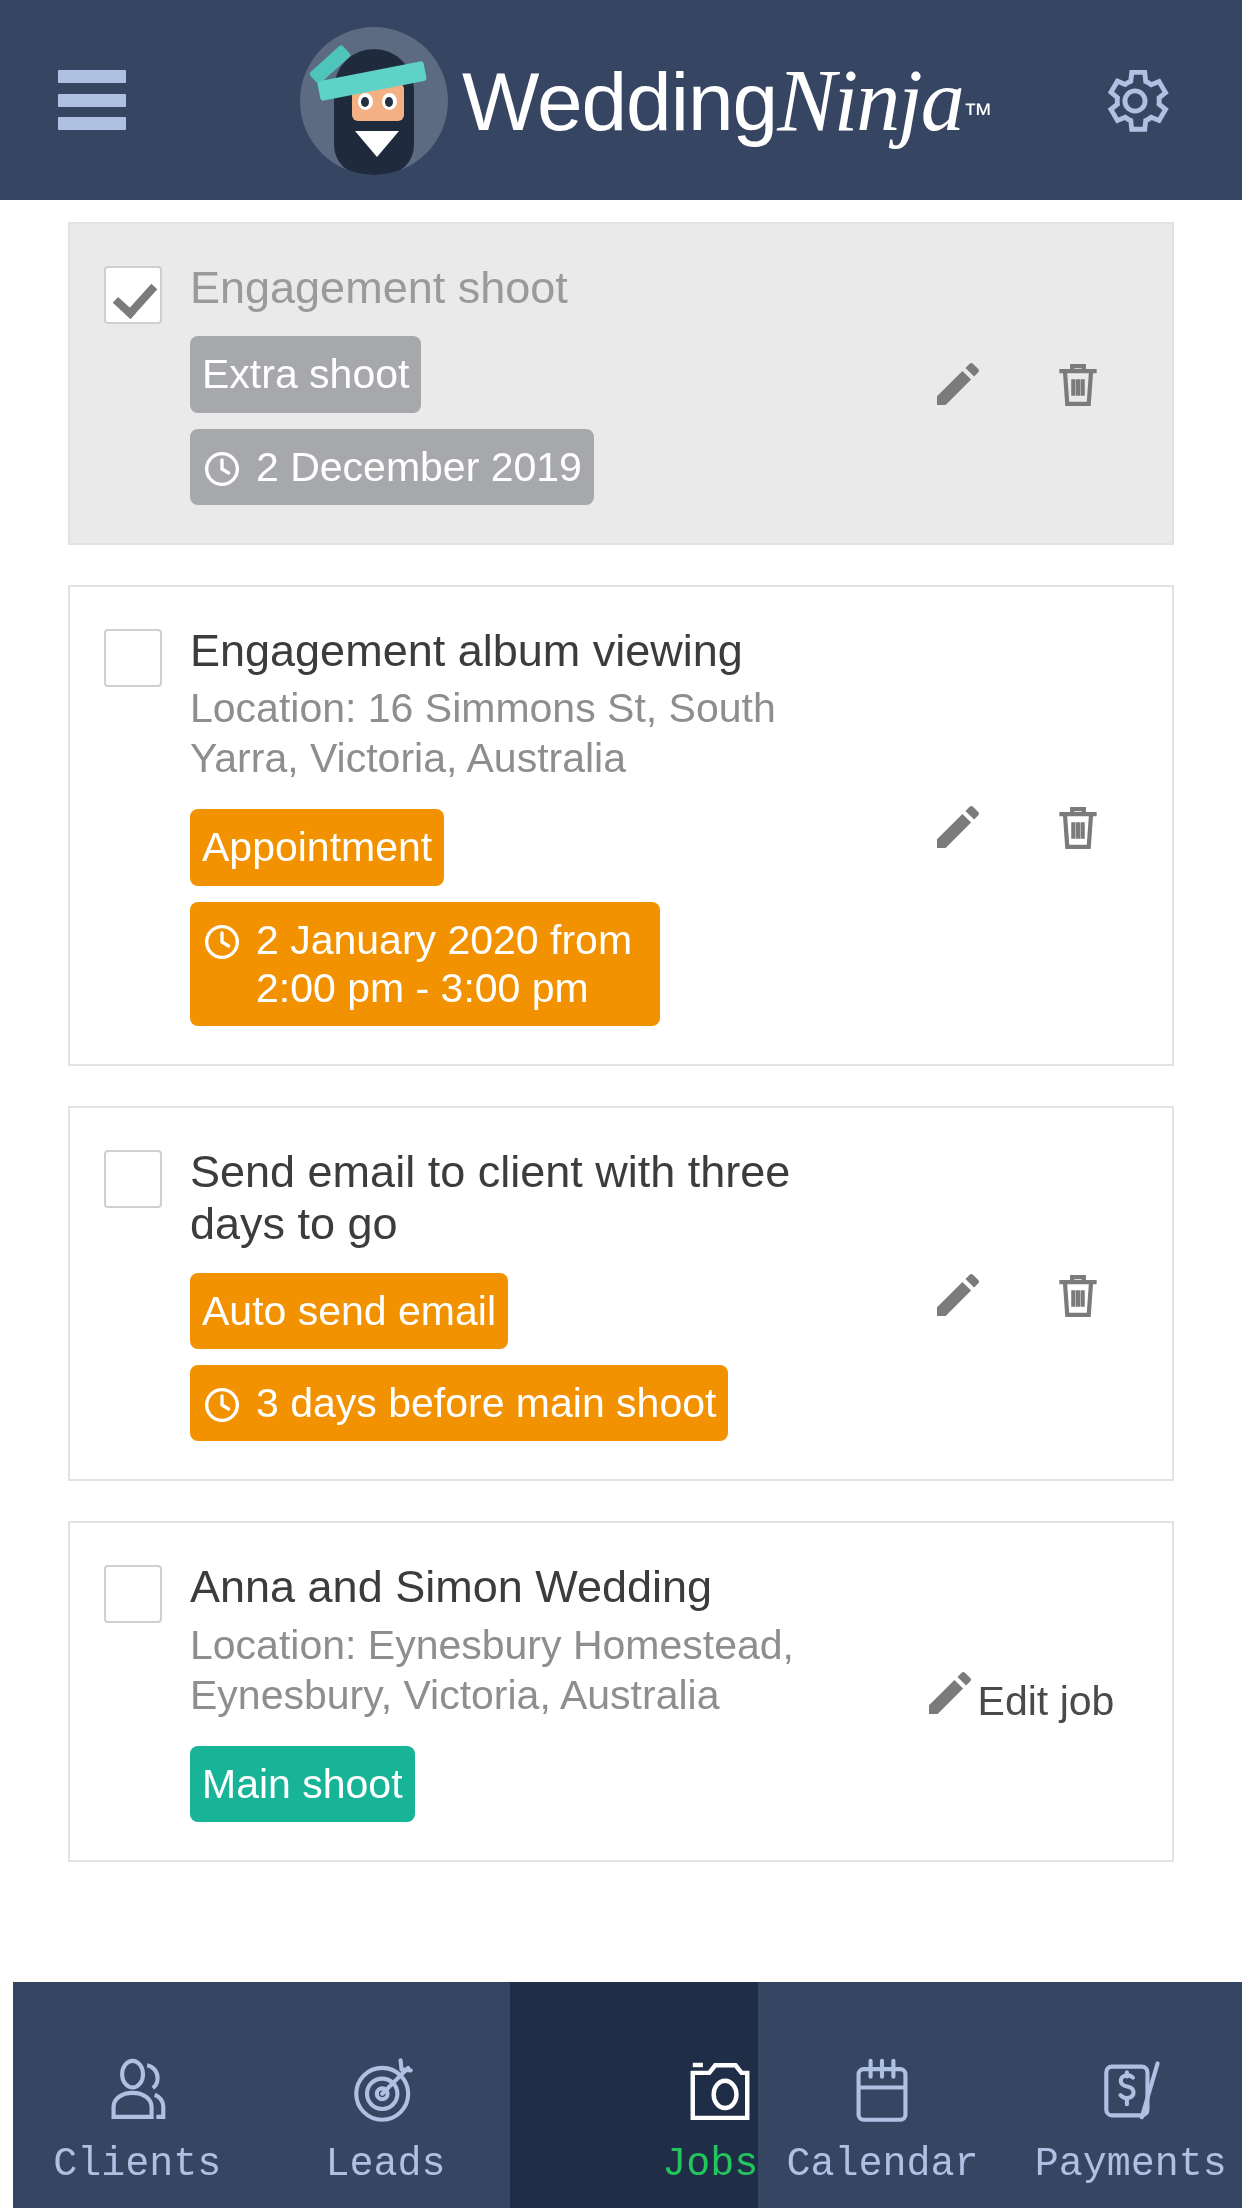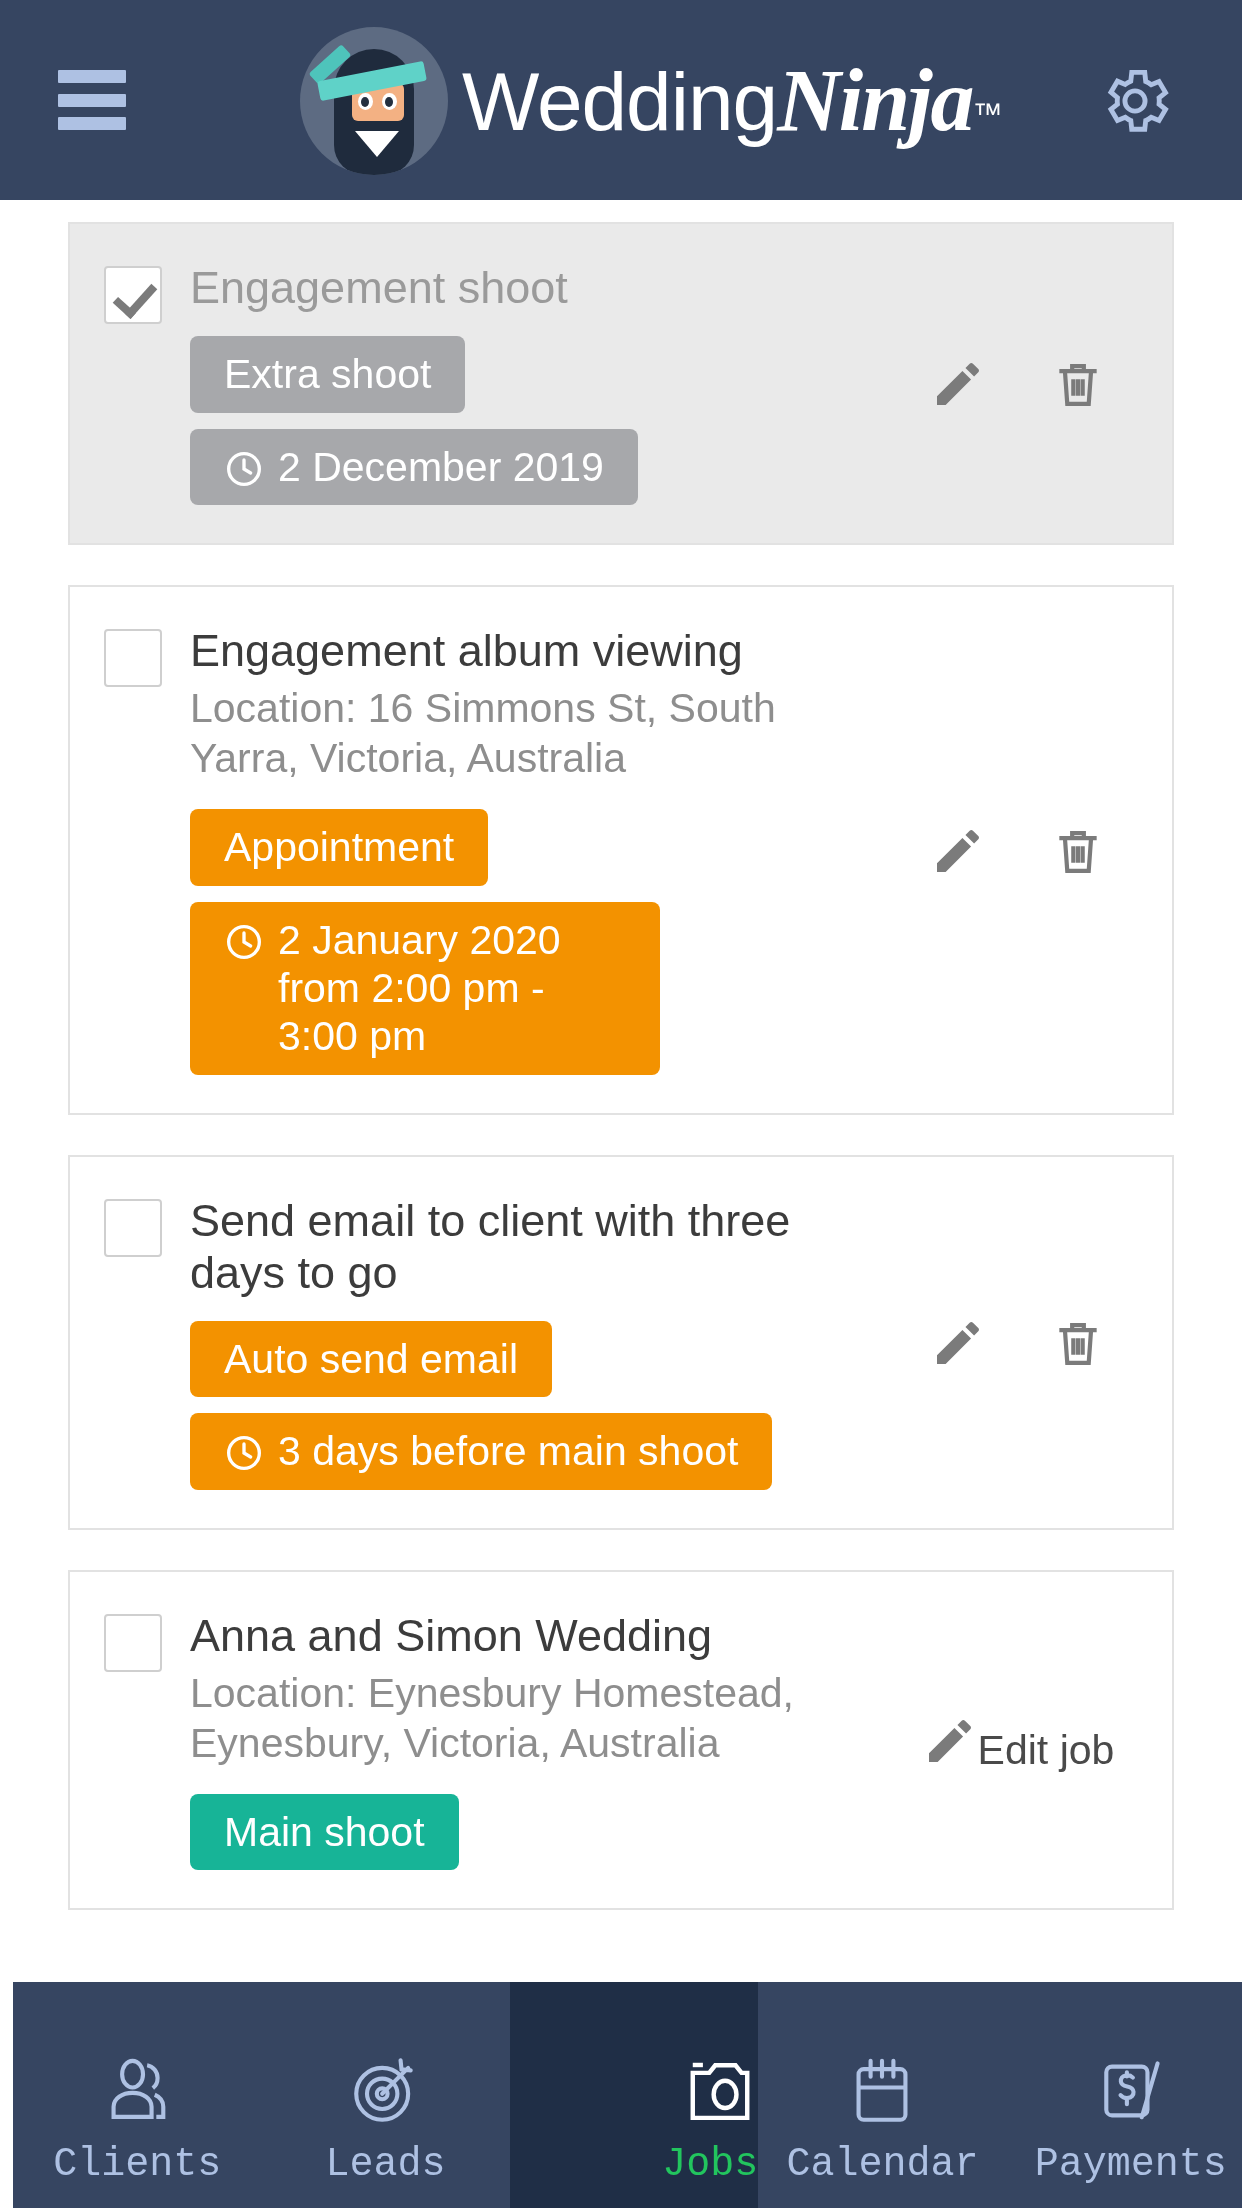--- a/index.html
+++ b/index.html
@@ -81,21 +81,21 @@
   .brand-text {
     color: #ffffff; white-space: nowrap;
     margin-left: 14px; position: relative;
   }
   .brand-studio {
     font-family: "Liberation Sans", sans-serif;
     font-size: 82px; font-weight: 300; letter-spacing: -1px;
   }
   .brand-ninja {
     font-family: "Liberation Serif", serif;
-    font-size: 88px; font-weight: 700; font-style: italic;
+    font-size: 88px; font-weight: 400; font-style: italic;
     letter-spacing: -2px;
   }
   .brand-tm {
     font-size: 30px; vertical-align: super;
     font-family: "Liberation Sans", sans-serif;
   }
   .gear-btn {
     position: absolute; right: 68px; top: 62px;
     width: 78px; height: 78px; cursor: pointer;
   }
@@ -147,21 +147,21 @@
 
   .card-loc {
     font-size: 41px; color: #8e8e8e; line-height: 1.22;
     margin-bottom: 10px;
   }
 
   .badge {
     display: inline-flex; align-items: flex-start;
     border-radius: 8px;
     color: #ffffff; font-size: 41px; line-height: 1.18;
-    padding: 14px 34px; margin-top: 16px;
+    padding: 14px 12px; margin-top: 16px;
   }
   .badge-row { display: block; }
   .badge.gray { background: #a7a8ab; }
   .badge.orange { background: #f39200; }
   .badge.teal { background: #17b497; }
 
   .clock {
     flex: none; width: 40px; height: 40px;
     margin-right: 14px; margin-top: 6px;
   }

